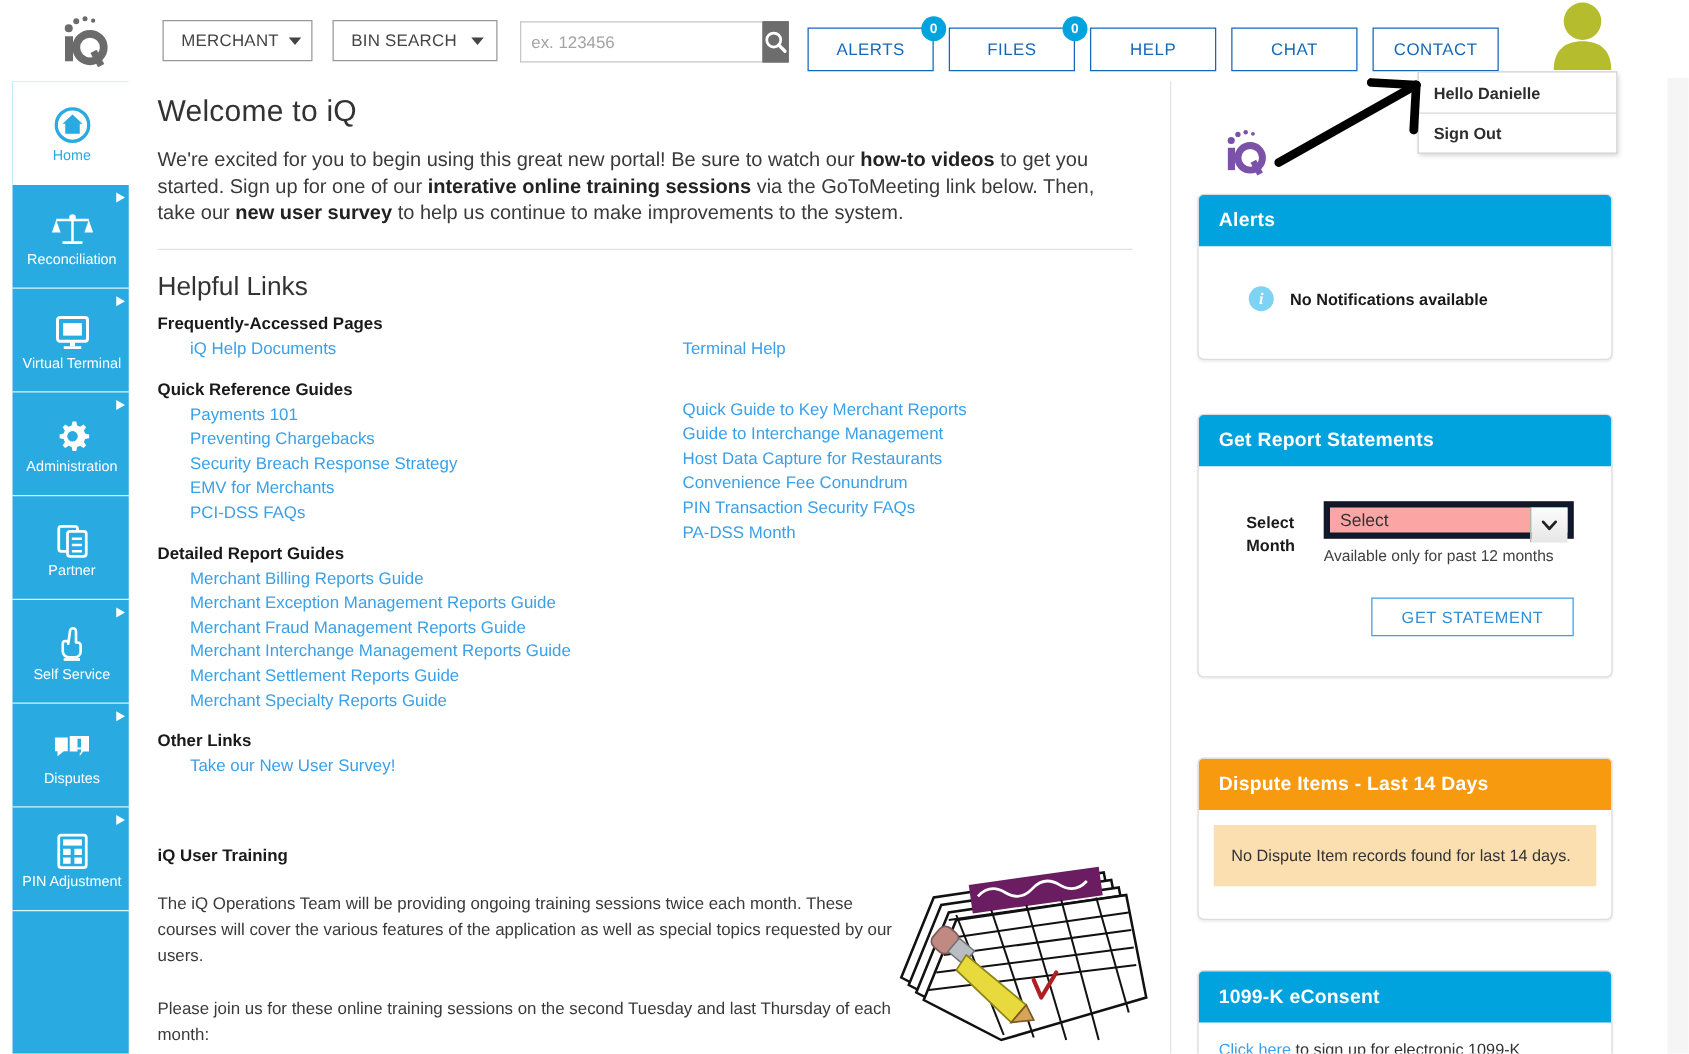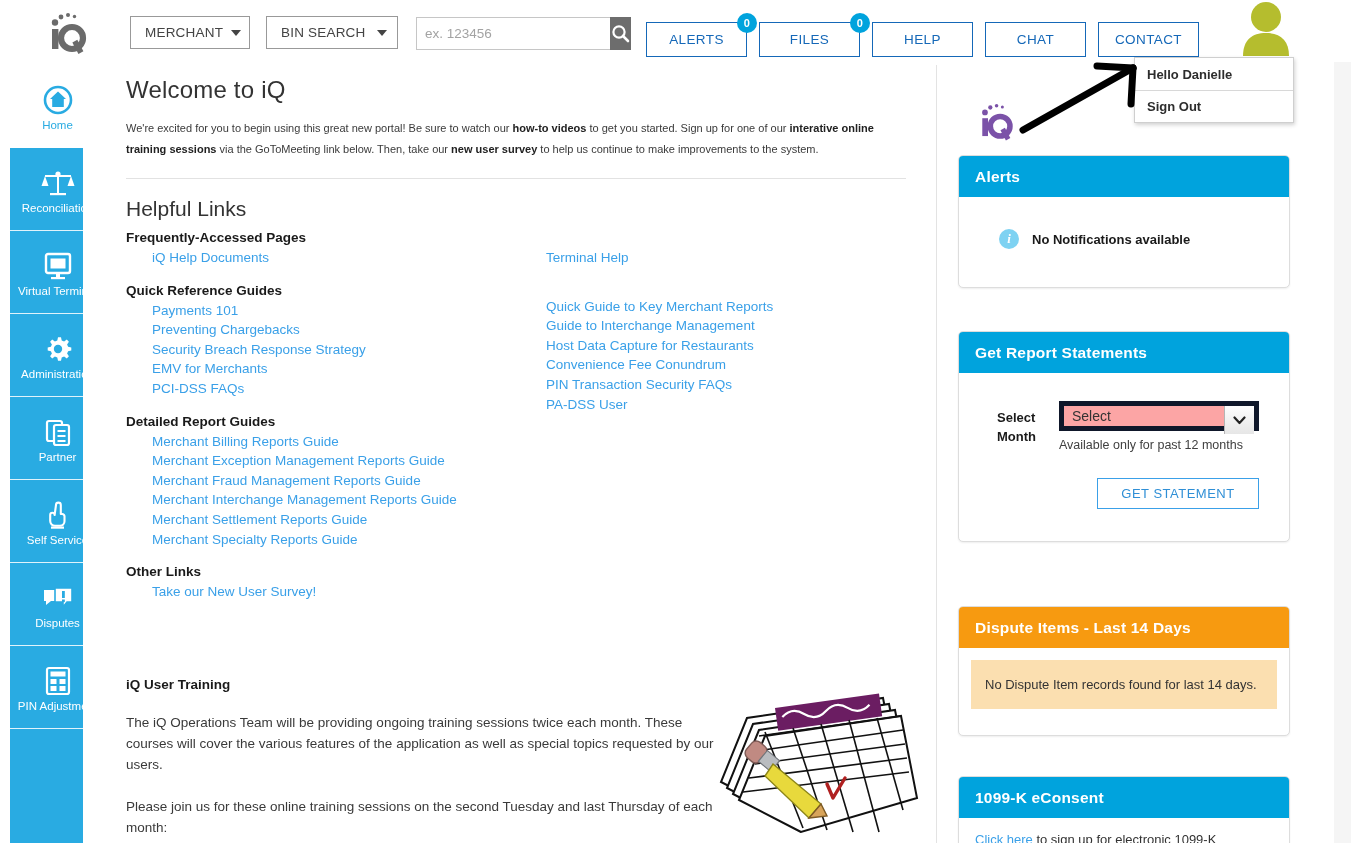--- a/index.html
+++ b/index.html
@@ -76,21 +76,21 @@
   .user-menu-item {
     height: 32px; display: flex; align-items: center; padding: 0 0 0 12px;
     font-size: 13px; font-weight: bold; color: #2d2d2d; cursor: pointer;
   }
   .user-menu-item + .user-menu-item { border-top: 1px solid #d8d8d8; }
 
   .arrow-anno { position: absolute; left: 1015px; top: 52px; width: 140px; height: 85px; z-index: 45; pointer-events: none; }
 
   
   .sidebar {
-    position: absolute; left: 10px; top: 65px; width: 73px; bottom: 0;
+    position: absolute; left: 10px; top: 65px; width: 93px; bottom: 0;
     background: #29abe2;
   }
   .nav-item {
     position: relative; width: 95px; height: 83px;
     display: flex; flex-direction: column; align-items: center; justify-content: center;
     color: #fff; font-size: 11.5px; text-align: center; cursor: pointer;
     border-bottom: 1px solid rgba(255,255,255,.85);
   }
   .nav-item.active { background: #fff; color: #29abe2; border-bottom: none; }
   .nav-item .ico { height: 34px; display: flex; align-items: flex-end; justify-content: center; margin-bottom: 4px; }
@@ -102,21 +102,21 @@
     border-left: 7px solid #fff;
   }
   .nav-item.tall { height: 96px; }
 
   
   .main {
     position: absolute; left: 118px; top: 65px; right: 415px; bottom: 0;
     overflow: hidden; background: #fff;
   }
   h1.welcome { font-size: 24px; font-weight: normal; color: #333; margin: 11px 0 14px 8px; letter-spacing: .2px; }
-  .intro { font-size: 11px; line-height: 21px; color: #3a3a3a; margin: 0 30px 0 8px; }
+  .intro { font-size: 16px; line-height: 21px; color: #3a3a3a; margin: 0 30px 0 8px; }
   .intro b { font-weight: bold; color: #222; }
   .divider { border-top: 1px solid #e2e2e2; margin: 18px 30px 0 8px; }
   h2.helpful { font-size: 21px; font-weight: normal; color: #333; margin: 18px 0 9px 8px; }
 
   .links-grid { position: relative; margin-left: 8px; }
   .col-left { position: absolute; left: 0; top: 0; width: 400px; }
   .col-right { position: absolute; left: 420px; top: 0; width: 400px; }
   .grp-title { font-size: 13.5px; font-weight: bold; color: #1a1a1a; margin: 0 0 3px 0; }
   .grp-title.sp { margin-top: 15px; }
   a.lnk {
@@ -409,21 +409,21 @@
 
       <div class="col-right">
         <div style="height:18px;"></div>
         <a class="lnk nopad">Terminal Help</a>
         <div style="height:29px;"></div>
         <a class="lnk nopad">Quick Guide to Key Merchant Reports</a>
         <a class="lnk nopad">Guide to Interchange Management</a>
         <a class="lnk nopad">Host Data Capture for Restaurants</a>
         <a class="lnk nopad">Convenience Fee Conundrum</a>
         <a class="lnk nopad">PIN Transaction Security FAQs</a>
-        <a class="lnk nopad">PA-DSS User</a>
+        <a class="lnk nopad">PA-DSS Month</a>
       </div>
     </div>
 
     <div class="training">
       <h3>iQ User Training</h3>
       <p>The iQ Operations Team will be providing ongoing training sessions twice each month. These courses will cover the various features of the application as well as special topics requested by our users.</p>
       <p>Please join us for these online training sessions on the second Tuesday and last Thursday of each month:</p>
 
     </div>
 

